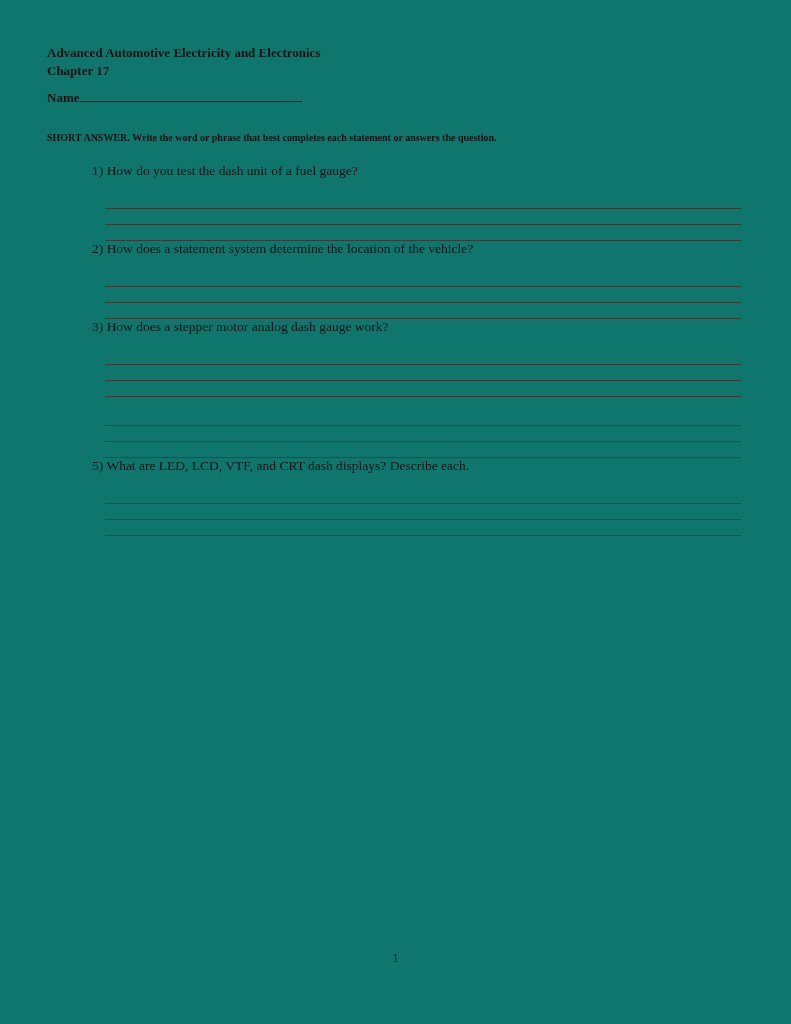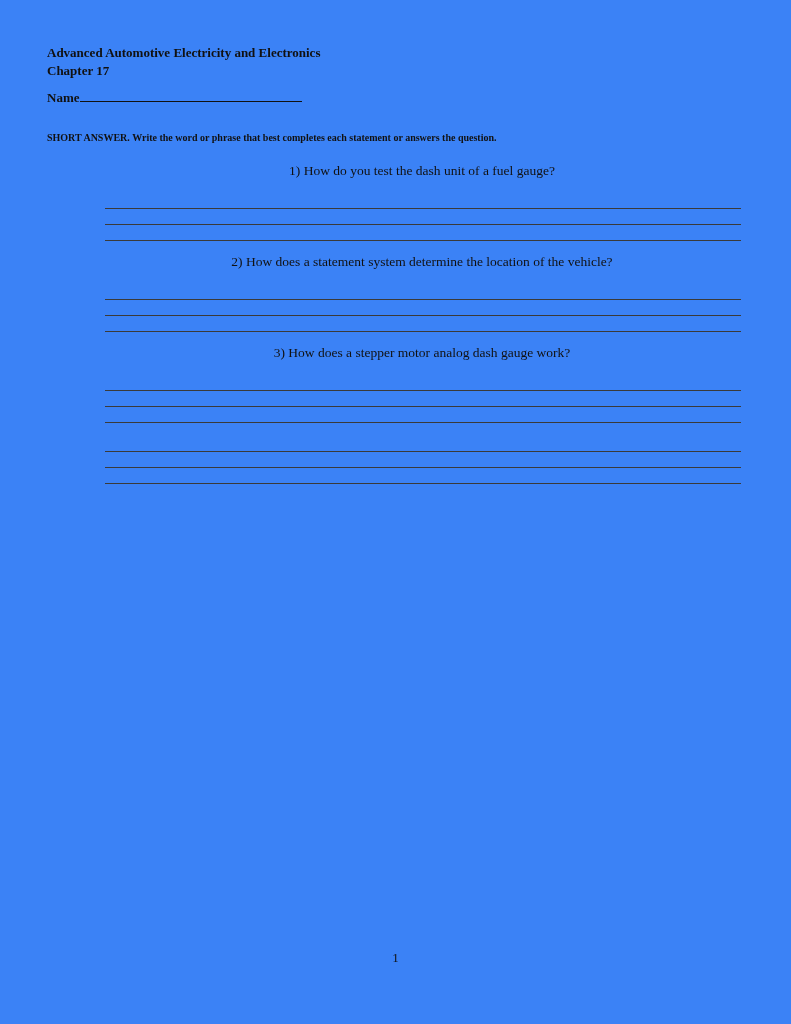--- a/index.html
+++ b/index.html
@@ -4,21 +4,21 @@
 <style>
   html, body {
     margin: 0;
     padding: 0;
     background: #e8e8e8;
   }
   .page {
     position: relative;
     width: 791px;
     height: 1024px;
-    background: #3b82f6;
+    background: #0f766e;
     font-family: "Liberation Serif", serif;
     color: #111111;
     overflow: hidden;
     margin: 0 auto;
   }
   .doc-header {
     position: absolute;
     left: 47px;
     top: 44px;
     font-weight: bold;
@@ -47,22 +47,20 @@
     font-weight: bold;
     font-size: 10px;
   }
   .questions {
     position: absolute;
     left: 92px;
     top: 163px;
     width: 660px;
   }
   .question-block {
-    margin-bottom: 13px;
-    text-align: center;
   }
   .question-line {
     font-size: 13.5px;
     height: 17px;
     white-space: nowrap;
   }
   .answer-lines {
     margin-top: 13px;
     margin-left: 13px;
     width: 636px;
@@ -121,19 +119,27 @@
           <div class="answer-line"></div>
         </div>
       </div>
       <div class="question-block">
         <div class="answer-lines">
           <div class="answer-line"></div>
           <div class="answer-line"></div>
           <div class="answer-line"></div>
         </div>
       </div>
+      <div class="question-block">
+        <div class="question-line"><span>5)</span> <span>What are LED, LCD, VTF, and CRT dash displays? Describe each.</span></div>
+        <div class="answer-lines">
+          <div class="answer-line"></div>
+          <div class="answer-line"></div>
+          <div class="answer-line"></div>
+        </div>
+      </div>
     </div>
 
   <div class="page-footer">
     <span>1</span>
   </div>
 
 </div>
 
 </body></html>

